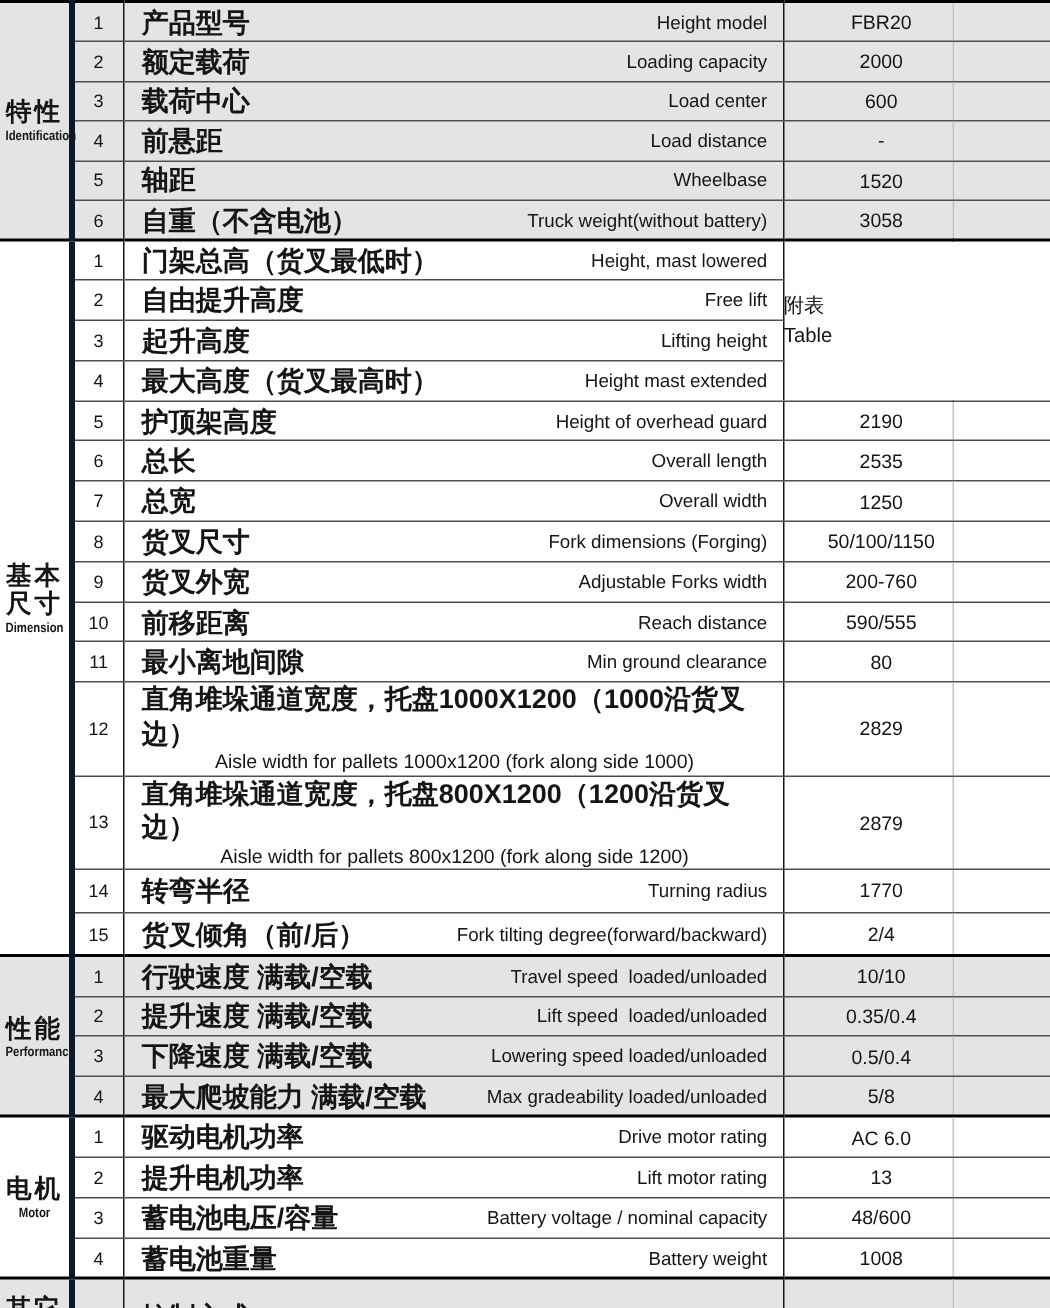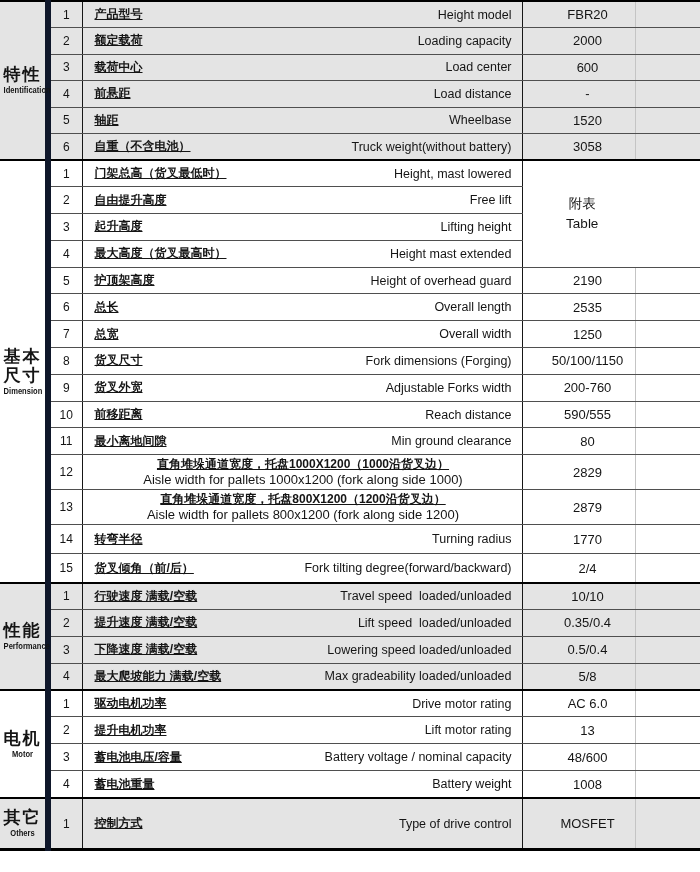--- a/index.html
+++ b/index.html
@@ -9,32 +9,32 @@
     color:#151515;
   }
   table.spec{
     border-collapse:collapse;table-layout:fixed;width:700px;
     border-top:2px solid #000;border-bottom:3px solid #000;
   }
   col.c1{width:48px}col.c2{width:34px}col.c3{width:440px}col.c4{width:113px}col.c5{width:65px}
   td{padding:0;border-top:1px solid #4f4f4f;border-bottom:1px solid #4f4f4f;background:#fff;}
   tr.shaded td{background:#e4e4e4;}
   tr.sec-start td{border-top:2px solid #000;}
-  td.sec-label{border-right:6px solid #0f172a;text-align:center;vertical-align:middle;}
+  td.sec-label{border-right:4px solid #0f172a;text-align:center;vertical-align:middle;}
   td.num{border-right:1px solid #161616;border-left:1px solid #161616;text-align:center;font-size:12px;}
   td.desc{border-right:1px solid #161616;}
   td.tail{border-left:1px solid #c4c4c4;}
   td.val{text-align:center;font-size:13px;padding-left:18px;}
-  td.val-merged{text-align:center;vertical-align:middle;}
+  td.val-merged{vertical-align:middle;}
   .slw{line-height:1.12;}
   .sl-zh{font-size:17px;font-weight:bold;letter-spacing:2px;}
   .sl-en{display:block;font-size:9px;font-weight:bold;white-space:nowrap;transform:scaleX(0.84);transform-origin:50% 50%;margin-top:1px;}
   .dw{display:flex;height:100%;align-items:center;justify-content:space-between;padding:0 10px 0 12px;box-sizing:border-box;}
   .dw2{flex-direction:column;align-items:center;justify-content:center;line-height:1.25;}
-  .zh{font-weight:bold;font-size:12px;text-decoration:underline;}
+  .zh{font-weight:bold;font-size:18px;}
   .en{font-size:12.5px;white-space:pre;}
   .dw2 .en{font-size:13px;}
   .mw{padding-right:58px;line-height:1.5;font-size:13.5px;}
   .m-zh,.m-en{display:block;}
 </style>
 </head>
 <body>
 
 <div class="page">
   <table class="spec">

